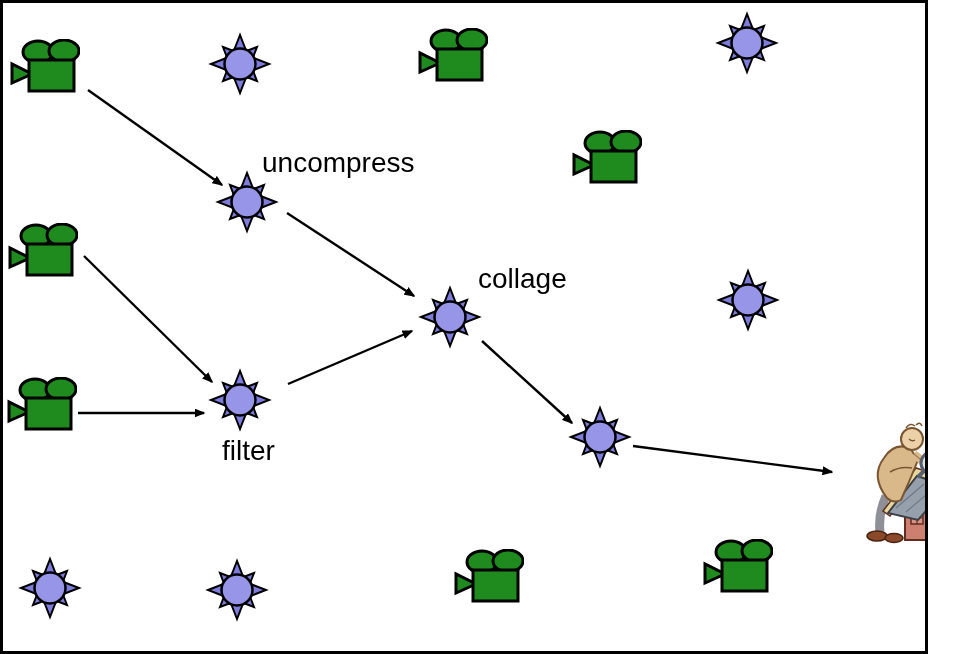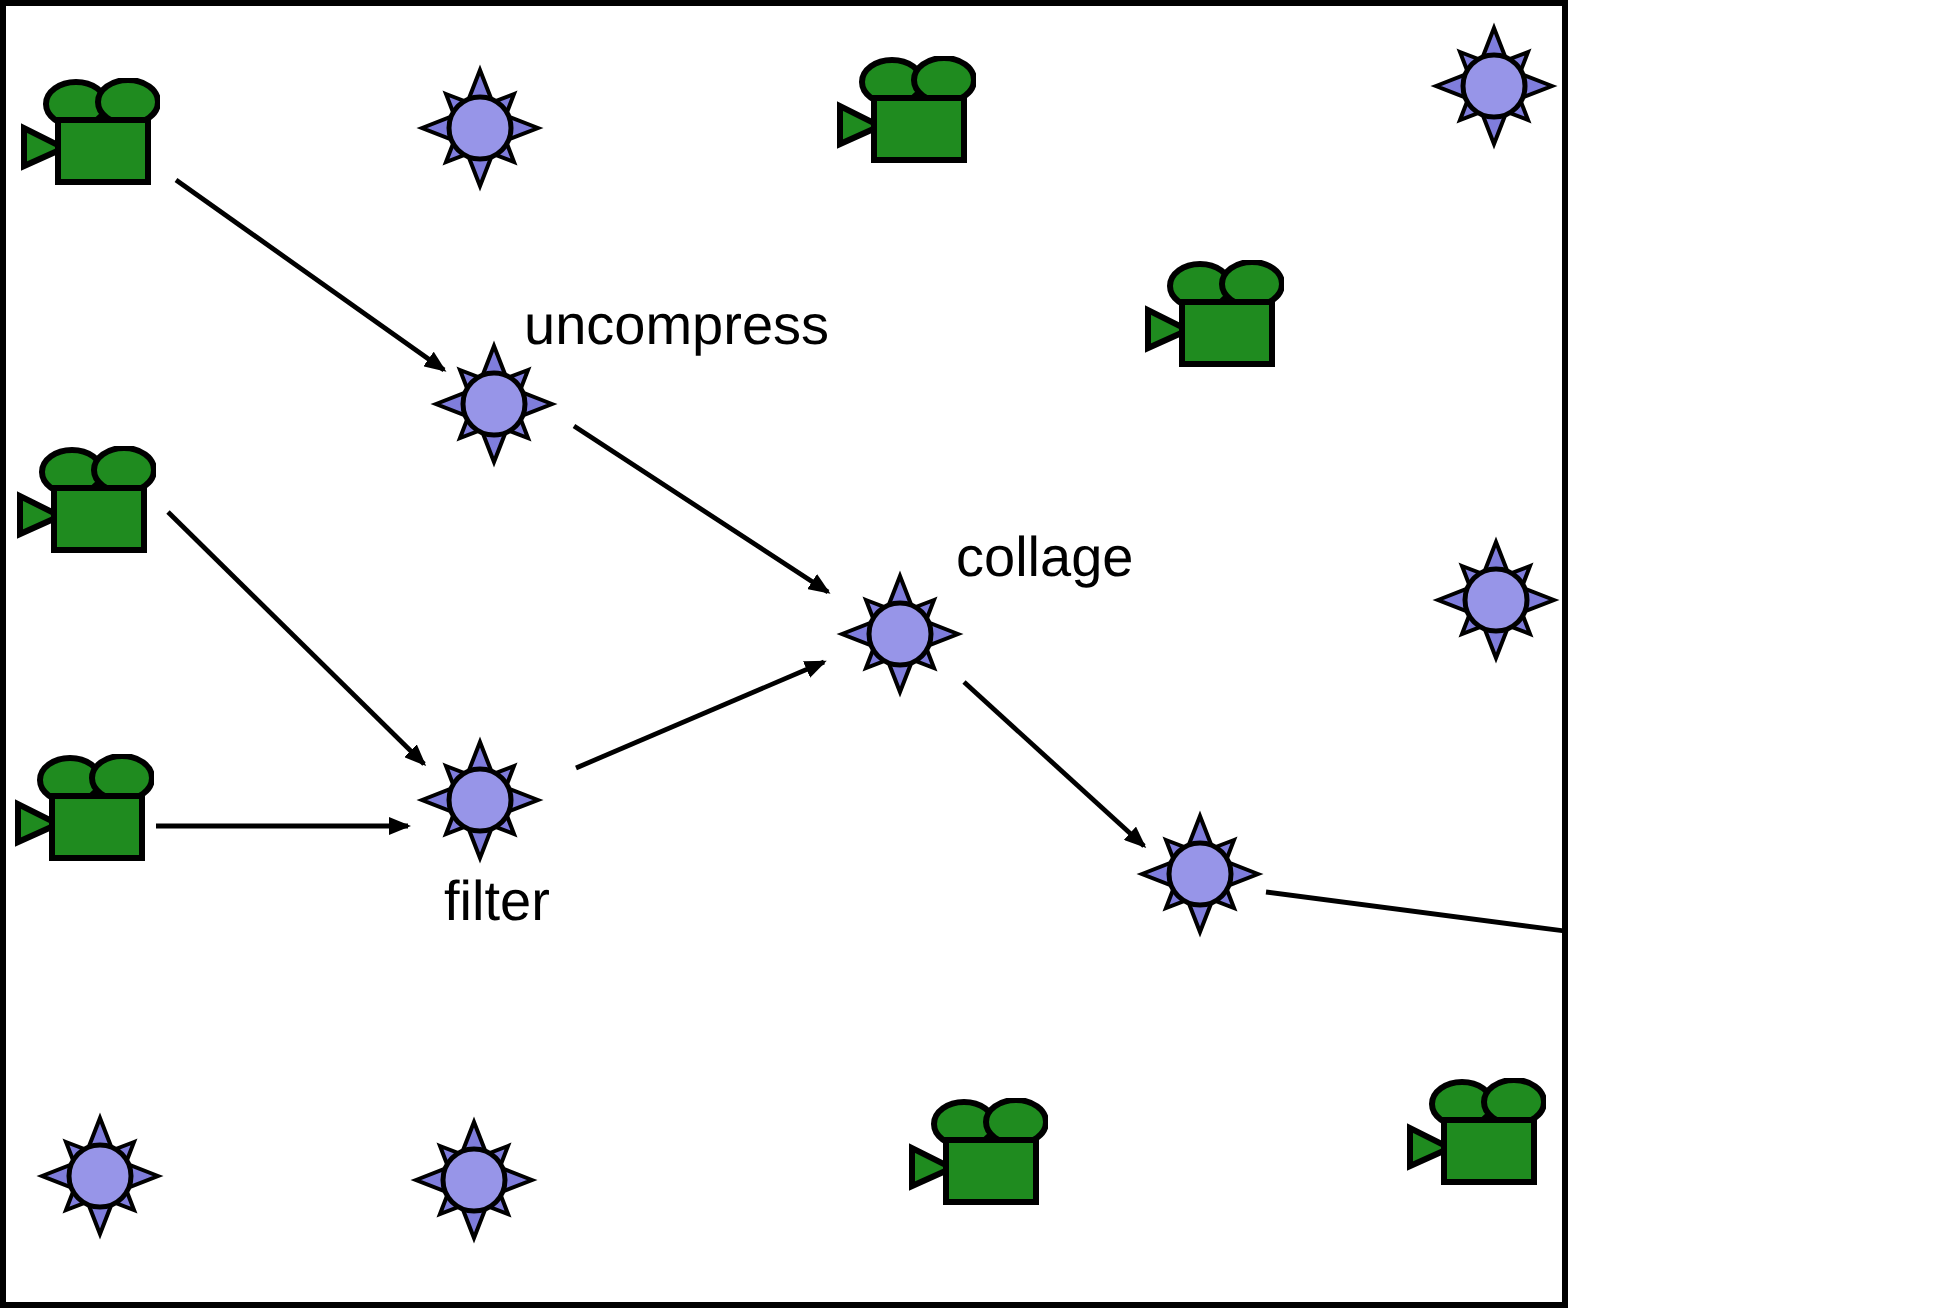--- a/index.html
+++ b/index.html
@@ -1,18 +1,18 @@
 <!DOCTYPE html>
 <html style="--camera-fill: #1f8b1f; --star-core: #9795e8; --star-ray: #7f7ddc; --outline: #000000; --arrow: #000000; --label: #000000;"><head>
 <meta charset="utf-8">
 <style>
   html,body{margin:0;padding:0;background:#ffffff;}
   .frame{
     position:relative;
-    width:784px;height:654px;
+    width:928px;height:654px;
     box-sizing:border-box;
     border:3px solid var(--outline,#000);
     background:#fff;
     overflow:hidden;
     font-family:"Liberation Sans", sans-serif;
   }
   svg{display:block;}
   .camera-part{fill:var(--camera-fill,#1f8b1f);stroke:var(--outline,#000);stroke-width:3;}
   .star-ray{fill:var(--star-ray,#7f7ddc);stroke:var(--outline,#000);stroke-width:2;stroke-linejoin:miter;}
   .star-core{fill:var(--star-core,#9795e8);stroke:var(--outline,#000);stroke-width:2.5;}

